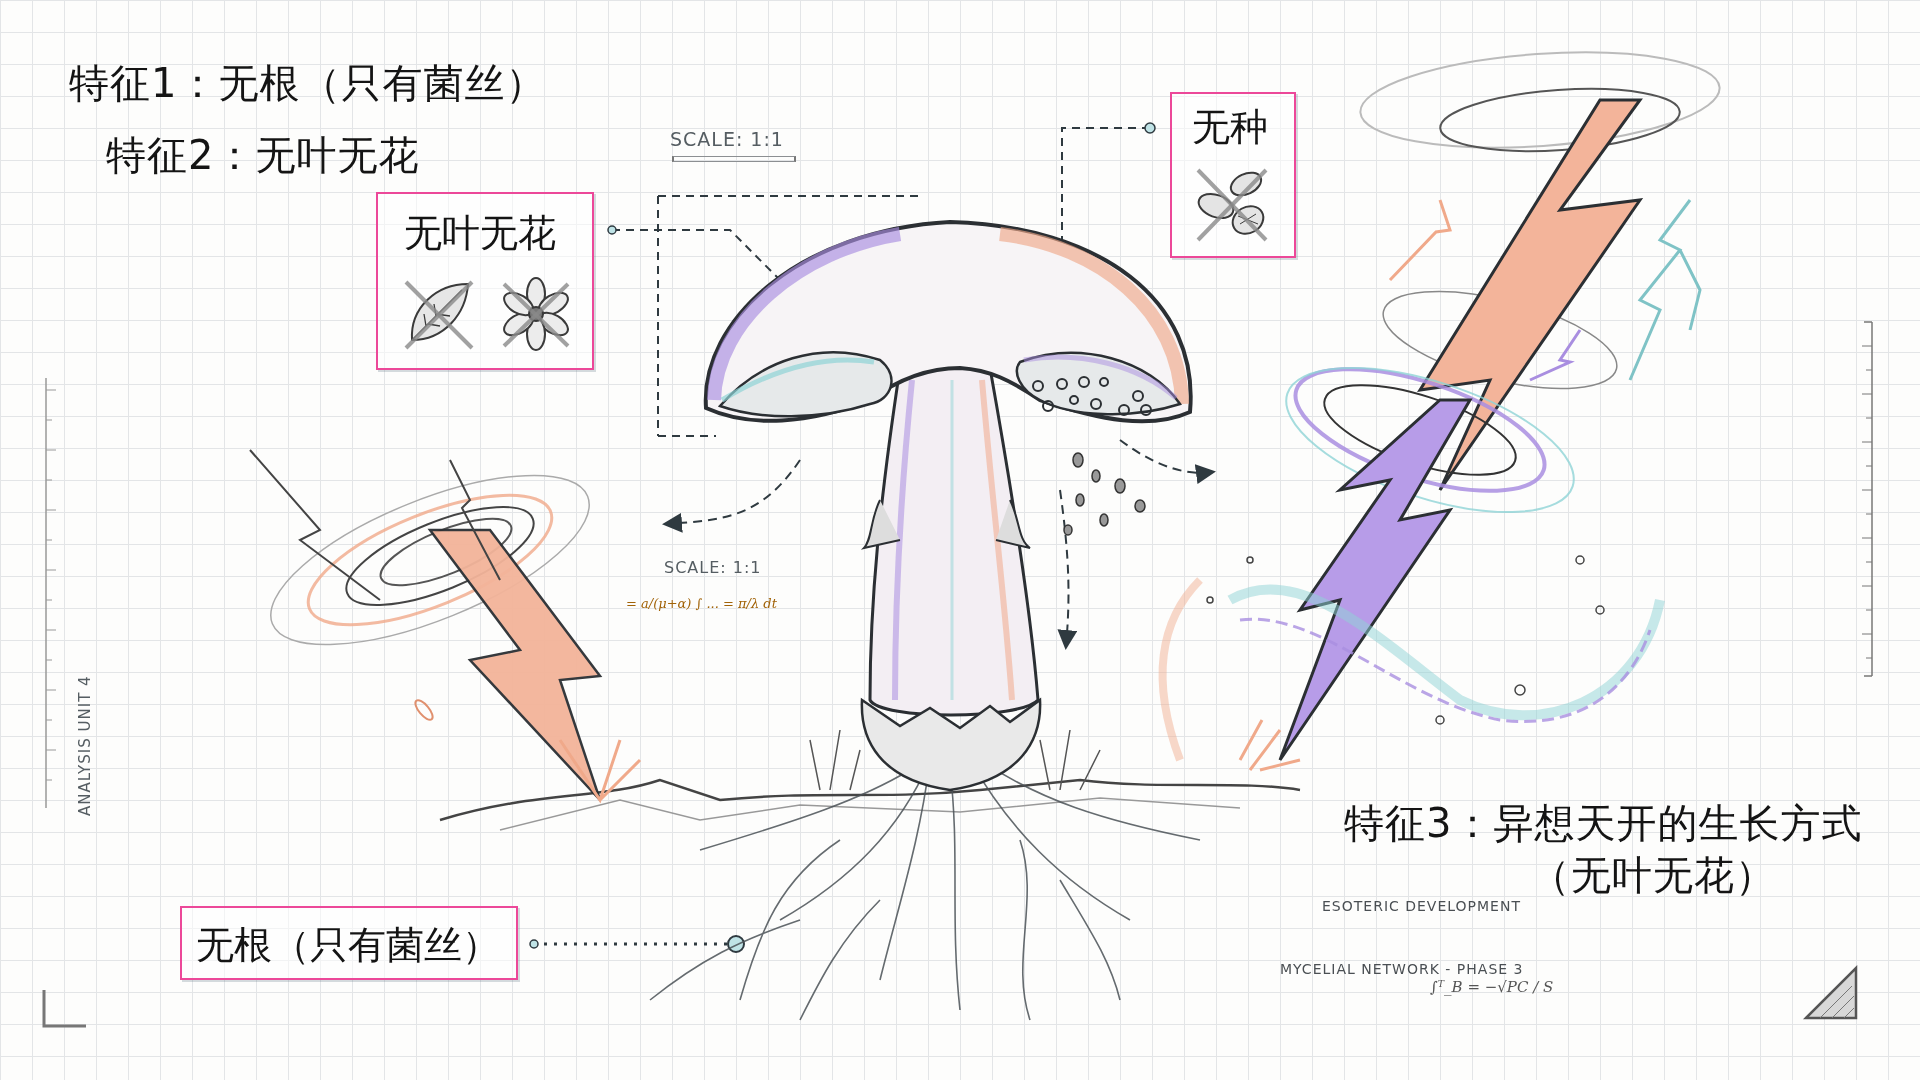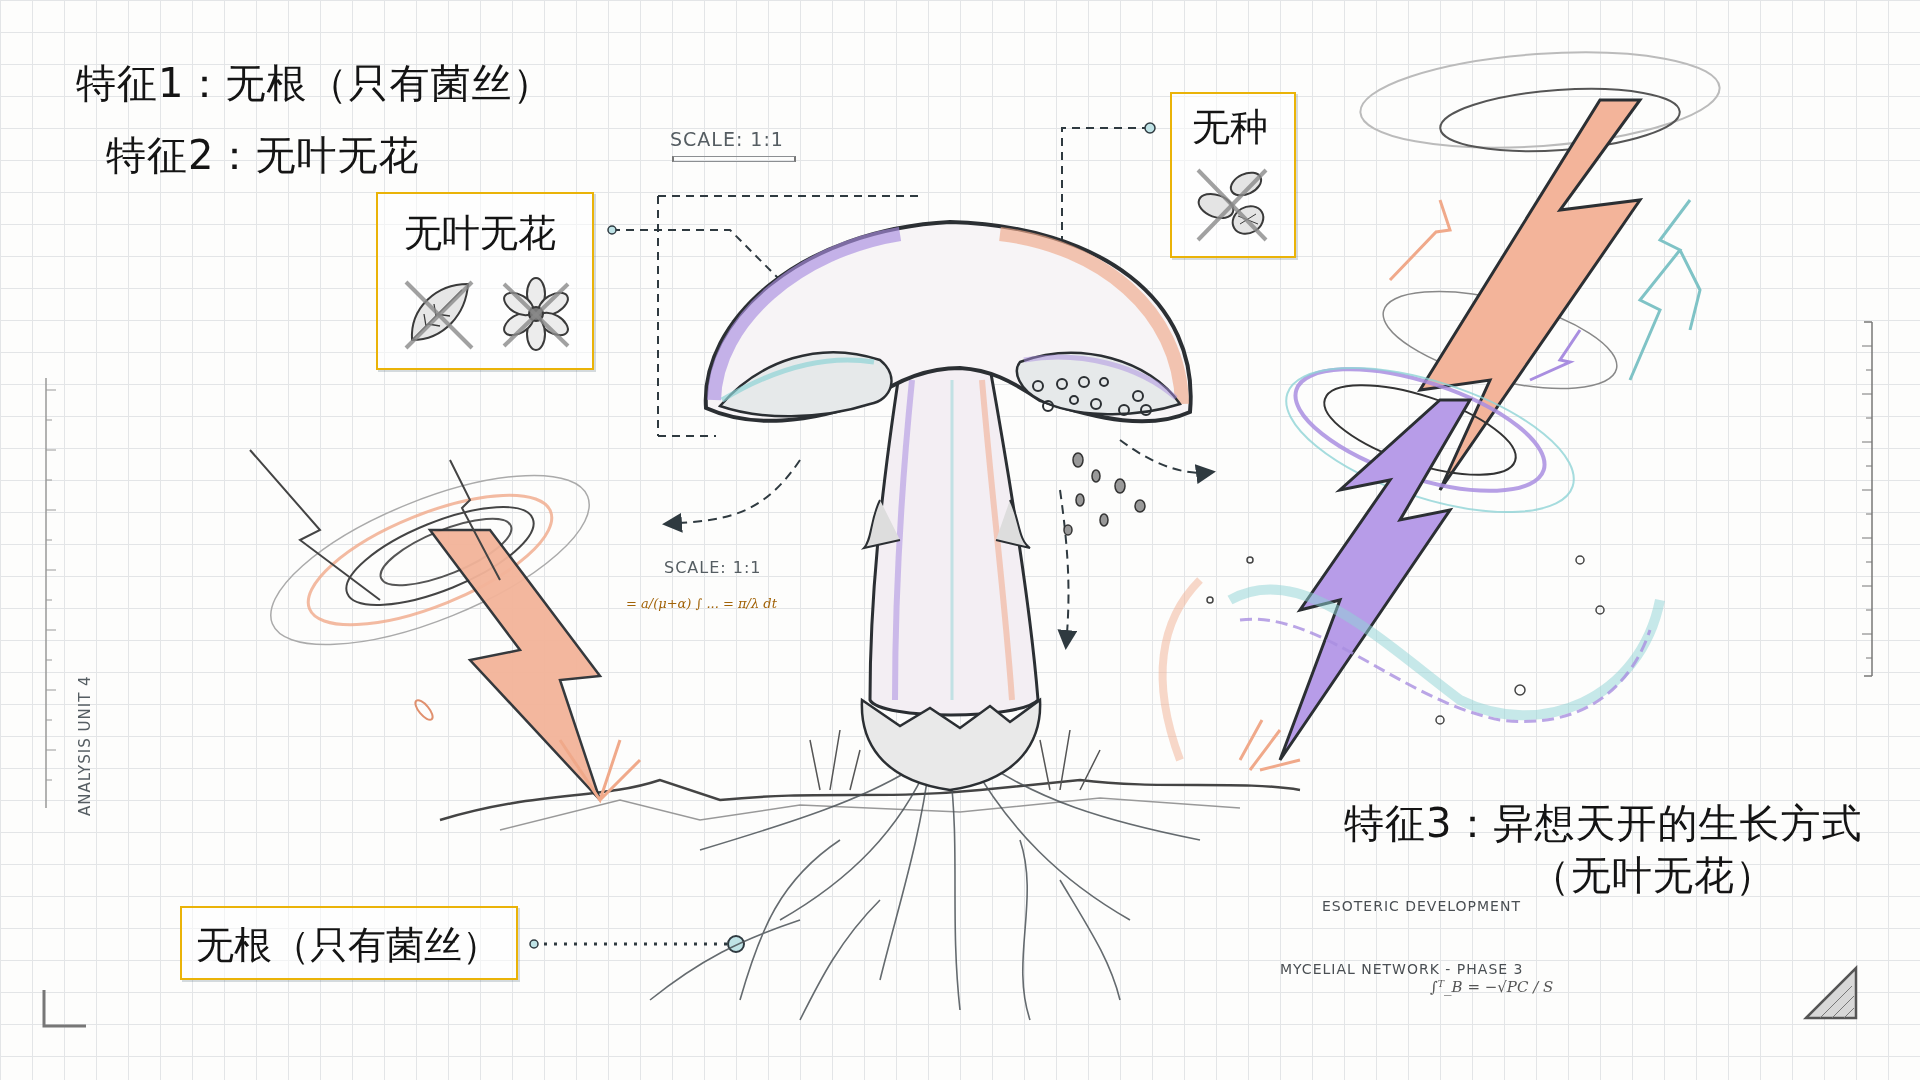--- a/index.html
+++ b/index.html
@@ -12,35 +12,35 @@
     background-size: 32px 32px;
     font-family: "DejaVu Sans", "Liberation Sans", sans-serif;
     color: #151515;
   }
   .abs { position: absolute; }
   .feature-heading {
     font-size: 40px; font-weight: 500; letter-spacing: 1px; white-space: nowrap;
     color: #141414;
   }
   .label-box {
-    position: absolute; border: 2px solid #eab308; background: rgba(255,255,255,0.55);
+    position: absolute; border: 2px solid #ec4899; background: rgba(255,255,255,0.55);
     box-shadow: 2px 2px 0 rgba(92,117,128,0.25);
   }
   .label-box .title { font-size: 38px; white-space: nowrap; color: #141414; }
   .mono-label {
     font-family: "DejaVu Sans", sans-serif; color: #555d62; letter-spacing: 1px;
     white-space: nowrap;
   }
   .tech-note { font-size: 14px; color: #4a4f53; letter-spacing: 1px; line-height: 20px; white-space: nowrap; }
   svg { overflow: visible; }
 </style>
 </head>
 <body>
 
-<div class="abs feature-heading" style="left:76px; top:56px;">特征1：无根（只有菌丝）</div>
+<div class="abs feature-heading" style="left:69px; top:56px;">特征1：无根（只有菌丝）</div>
 <div class="abs feature-heading" style="left:66px; top:128px;padding-left:40px;">特征2：无叶无花</div>
 <div class="abs feature-heading" style="left:1344px; top:796px;">特征3：异想天开的生长方式</div>
 <div class="abs feature-heading" style="left:1530px; top:848px;">（无叶无花）</div>
 
 <div class="label-box" style="left:376px; top:192px; width:214px; height:174px;">
   <div class="title abs" style="left:26px; top:14px;">无叶无花</div>
   <svg class="abs" style="left:22px; top:80px;" width="80" height="80">
     <path d="M12 66 C 10 34, 36 10, 68 10 C 66 40, 44 66, 12 66 Z" fill="#e6e6e6" stroke="#3a3a3a" stroke-width="2"></path>
     <path d="M12 66 L 62 16 M28 50 L40 52 M36 40 L50 42 M26 52 L24 40 M36 42 L34 30" stroke="#3a3a3a" stroke-width="1.3" fill="none"></path>
     <line x1="6" y1="8" x2="72" y2="74" stroke="#8a8a8a" stroke-width="4" opacity="0.8"></line>

